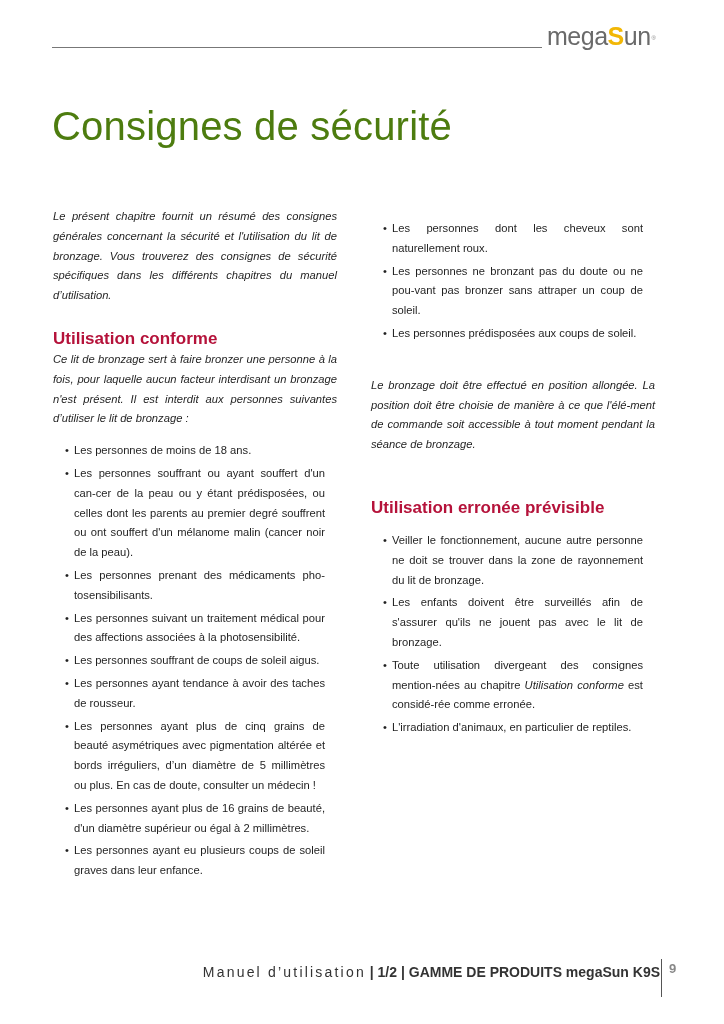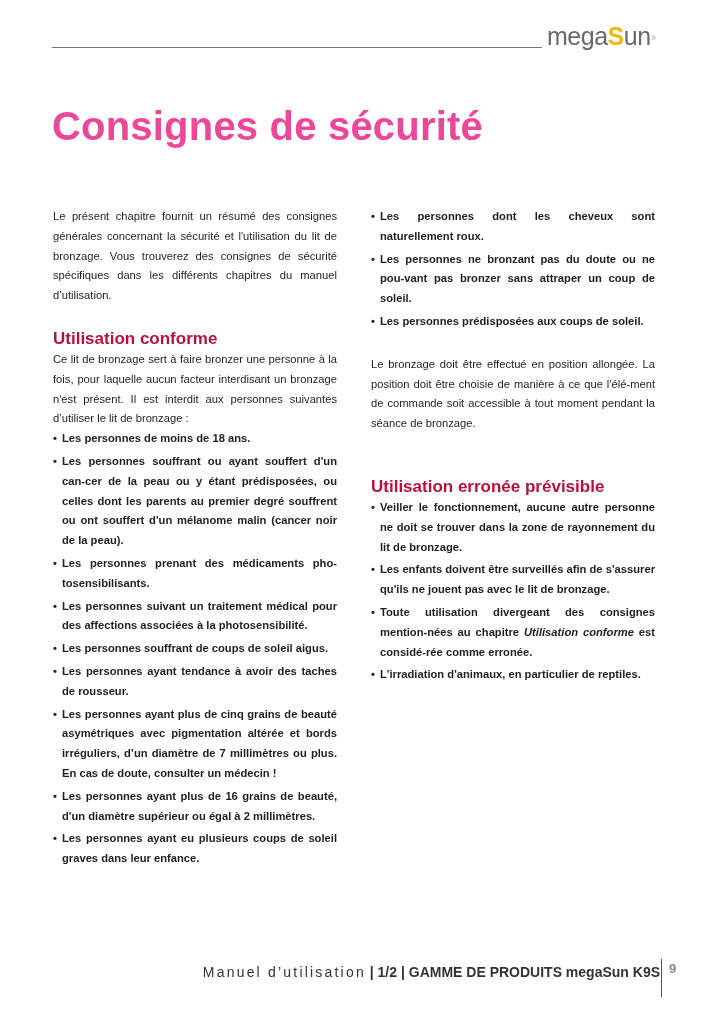--- a/index.html
+++ b/index.html
@@ -3,29 +3,29 @@
 <meta charset="utf-8">
 <style>
   html, body { margin: 0; padding: 0; background: #ffffff; }
   body { width: 724px; height: 1024px; position: relative; overflow: hidden;
          font-family: "Liberation Sans", sans-serif; color: #1f1f1f; }
   .header-line { position: absolute; left: 52px; top: 47px; width: 490px; height: 1px; background: #777; }
   .logo { position: absolute; left: 547px; top: 22px; font-family: "Liberation Sans", sans-serif;
           font-size: 25px; color: #6a6a6a; letter-spacing: -0.5px; line-height: 28px; }
   .logo .s { color: #f2b705; font-weight: bold; }
   .logo .reg { font-size: 6px; vertical-align: top; position: relative; top: 2px; margin-left: 1px; color: #888; }
-  .title { position: absolute; left: 52px; top: 104px; font-size: 40px; font-weight: bold;
-           color: #ec4899; margin: 0; letter-spacing: 0.2px; }
+  .title { position: absolute; left: 52px; top: 104px; font-size: 40px; font-weight: normal;
+           color: #4d7c0f; margin: 0; letter-spacing: 0.2px; }
   .col { position: absolute; top: 207px; width: 284px; font-size: 11.2px; line-height: 19.8px; }
   .col.left { left: 53px; }
   .col.right { left: 371px; }
-  p { margin: 0; text-align: justify; }
+  p { margin: 0; text-align: justify; font-style: italic; }
   .gap { height: 20px; }
   h2 { margin: 0; font-size: 17px; color: #b5123a; font-weight: bold; line-height: 22px; }
-  ul { list-style: none; margin: 0; padding: 0; font-weight: bold; }
+  ul { list-style: none; margin: 12px; padding: 0; }
   li { position: relative; padding-left: 9px; text-align: justify; margin-bottom: 3px; }
   li::before { content: "\2022"; position: absolute; left: 0; top: 0; }
   .footer { position: absolute; top: 964px; right: 64px; font-size: 14px; color: #333; white-space: nowrap; }
   .footer .manual { letter-spacing: 2.2px; }
   .footer .bold { font-weight: bold; }
   .footer-divider { position: absolute; left: 661px; top: 959px; width: 1px; height: 38px; background: #555; }
   .page-num { position: absolute; left: 669px; top: 961px; font-size: 13px; color: #888; font-weight: bold; }
   em { font-style: italic; }
 </style>
 </head>
@@ -41,21 +41,21 @@
   <div class="gap" style="height:22px"></div>
   <h2>Utilisation conforme</h2>
   <p>Ce lit de bronzage sert à faire bronzer une personne à la fois, pour laquelle aucun facteur interdisant un bronzage n'est présent. Il est interdit aux personnes suivantes d’utiliser le lit de bronzage :</p>
   <ul>
     <li>Les personnes de moins de 18 ans.</li>
     <li>Les personnes souffrant ou ayant souffert d'un can-cer de la peau ou y étant prédisposées, ou celles dont les parents au premier degré souffrent ou ont souffert d'un mélanome malin (cancer noir de la peau).</li>
     <li>Les personnes prenant des médicaments pho-tosensibilisants.</li>
     <li>Les personnes suivant un traitement médical pour des affections associées à la photosensibilité.</li>
     <li>Les personnes souffrant de coups de soleil aigus.</li>
     <li>Les personnes ayant tendance à avoir des taches de rousseur.</li>
-    <li>Les personnes ayant plus de cinq grains de beauté asymétriques avec pigmentation altérée et bords irréguliers, d’un diamètre de 7 millimètres ou plus. En cas de doute, consulter un médecin !</li>
+    <li>Les personnes ayant plus de cinq grains de beauté asymétriques avec pigmentation altérée et bords irréguliers, d’un diamètre de 5 millimètres ou plus. En cas de doute, consulter un médecin !</li>
     <li>Les personnes ayant plus de 16 grains de beauté, d'un diamètre supérieur ou égal à 2 millimètres.</li>
     <li>Les personnes ayant eu plusieurs coups de soleil graves dans leur enfance.</li>
   </ul>
 </div>
 
 <div class="col right">
   <ul>
     <li>Les personnes dont les cheveux sont naturellement roux.</li>
     <li>Les personnes ne bronzant pas du doute ou ne pou-vant pas bronzer sans attraper un coup de soleil.</li>
     <li>Les personnes prédisposées aux coups de soleil.</li>

